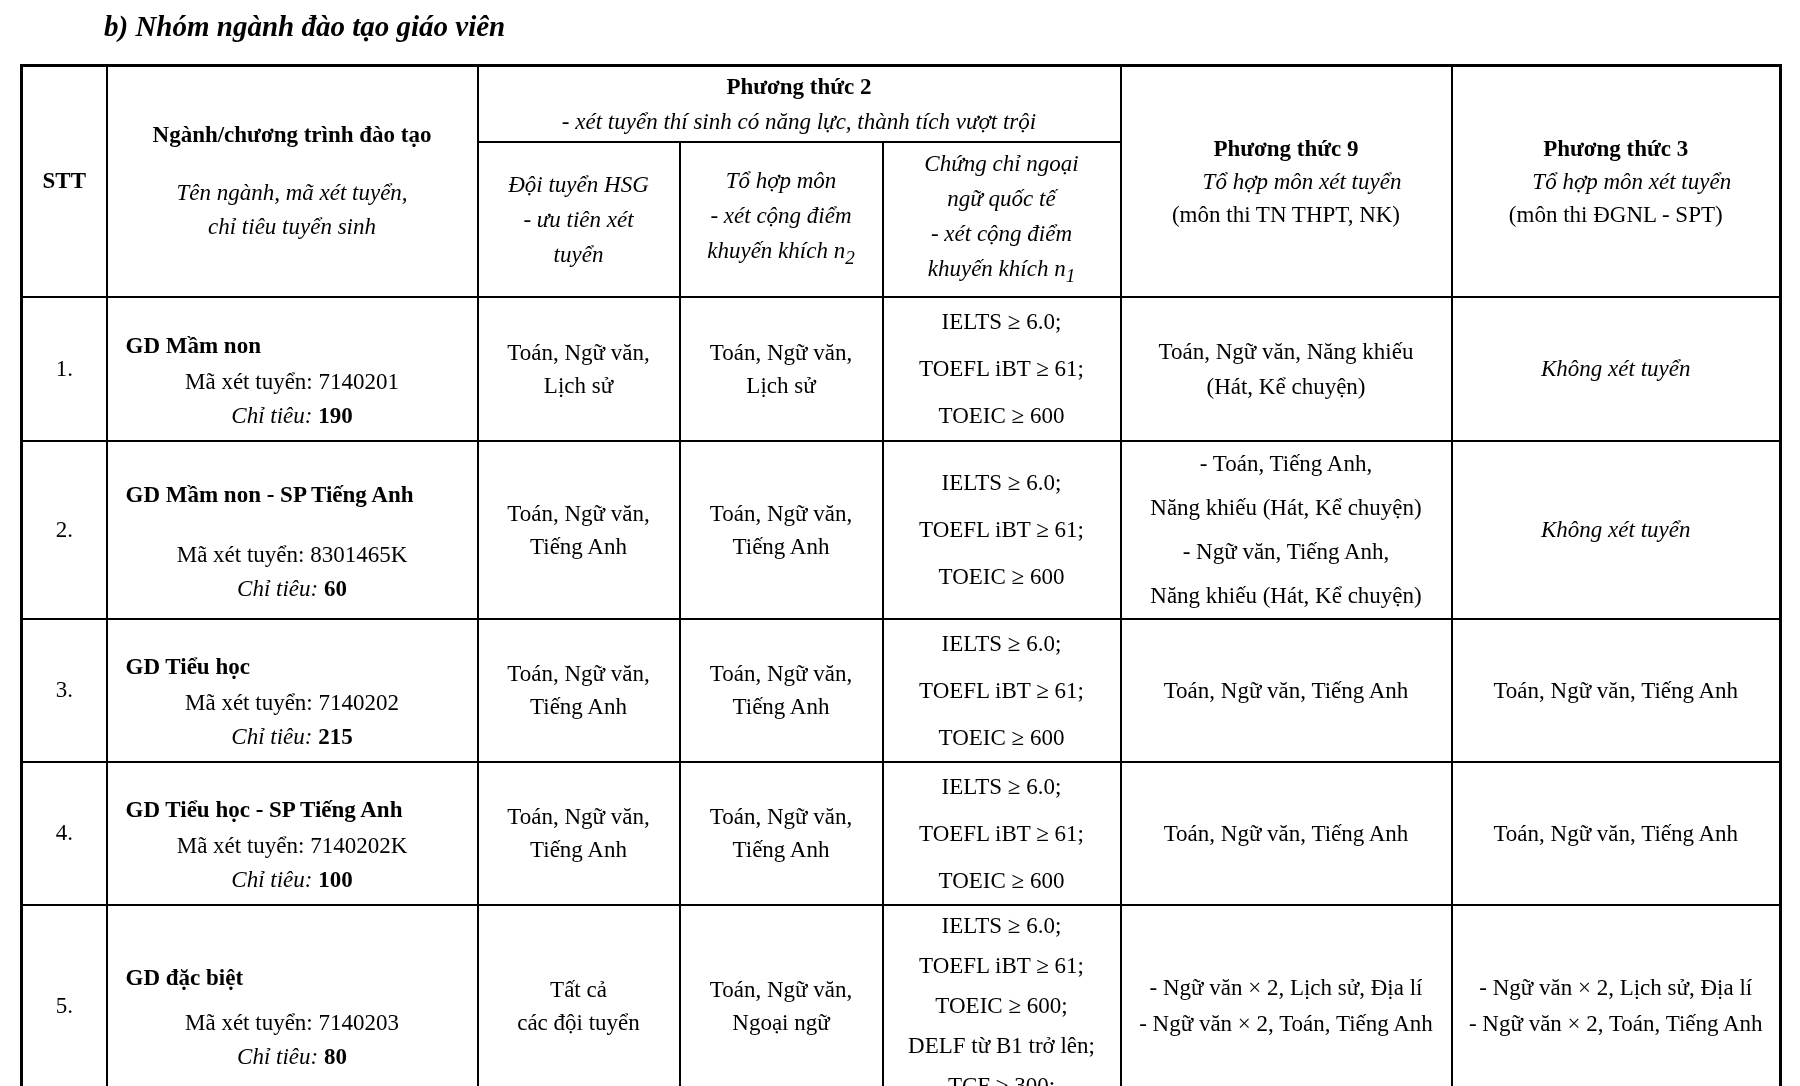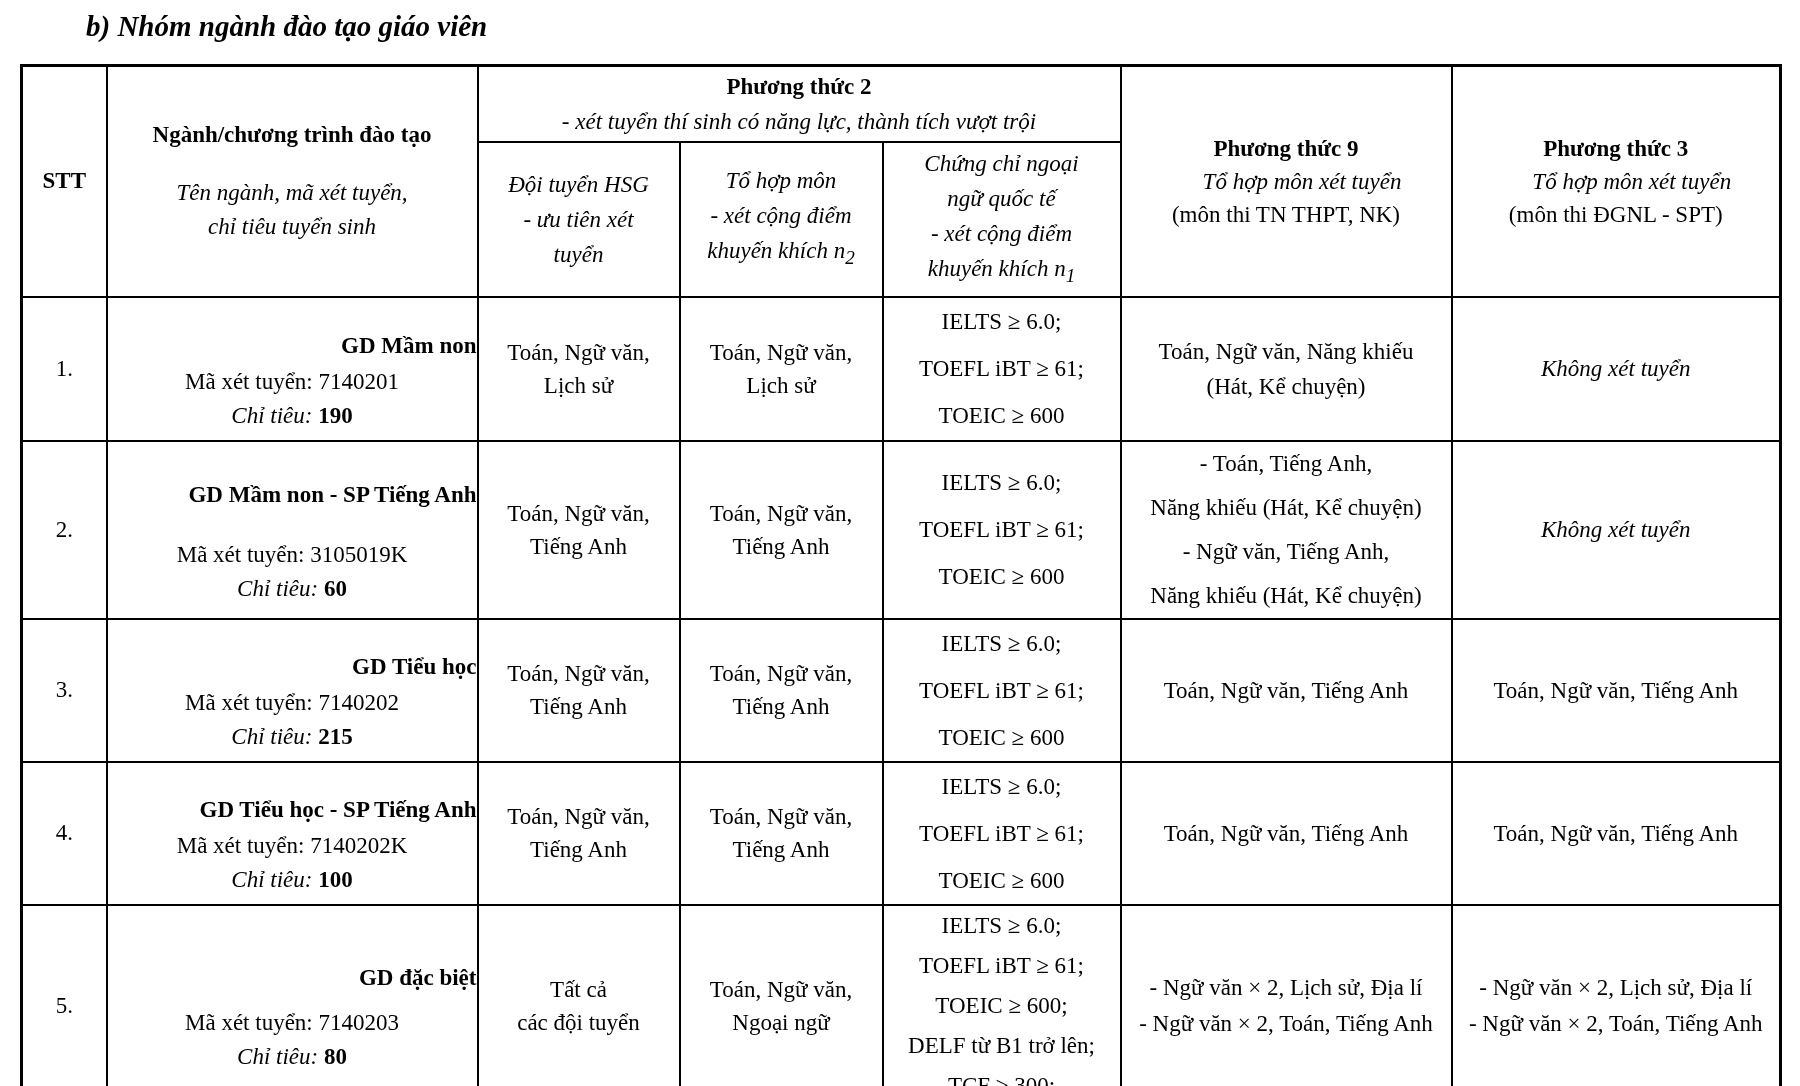--- a/index.html
+++ b/index.html
@@ -8,21 +8,21 @@
     width: 1800px;
     height: 1086px;
     background: #ffffff;
     color: #000;
     font-family: "Liberation Serif", "DejaVu Serif", serif;
     font-size: 23px;
     overflow: hidden;
   }
   .doc-title {
     position: absolute;
-    left: 86px;
+    left: 104px;
     top: 10px;
     font-size: 29px;
     font-style: italic;
     font-weight: bold;
   }
   table.adm {
     position: absolute;
     left: 20px;
     top: 64px;
     border-collapse: collapse;
@@ -53,21 +53,21 @@
   td.h-pt2 .t { font-weight: bold; display:block; line-height: 35px; }
   td.h-pt2 .s { font-style: italic; display:block; line-height: 35px; }
   td.h-sub { font-style: italic; line-height: 35px; }
   td.h-pt .t { font-weight: bold; display:block; line-height: 33px; }
   td.h-pt .s { font-style: italic; display:block; line-height: 33px; margin-left: 32px; }
   td.h-pt .n { display:block; line-height: 33px; }
 
   td.stt { vertical-align: top; padding-top: 8px; }
   td.nganh { vertical-align: top; text-align: center; padding-top: 7px; }
   td.nganh .nname {
-    display:block; text-align:right; padding-left:18px;
+    display:block; text-align:left; padding-left:18px;
     font-weight:bold; line-height:34px;margin-top:24px;
   }
   td.nganh .nma { display:block; line-height:34px; margin-top: 2px; }
   td.nganh .nct { display:block; line-height:34px; }
   td.nganh .nct .lbl { font-style: italic; }
   td.nganh .nct .val { font-weight: bold; }
   tr.r2 td.nganh .nma { margin-top: 26px; }
   tr.r5 td.nganh .nma { margin-top: 11px; }
 
   td.mid { line-height: 33px; }
@@ -150,21 +150,21 @@
 TOEIC ≥ 600</td>
       <td class="ptcell pre">Toán, Ngữ văn, Năng khiếu
 (Hát, Kể chuyện)</td>
       <td class="ptcell pre kxt">Không xét tuyển</td>
     </tr>
 
     <tr class="r2">
       <td class="stt">2.</td>
       <td class="nganh">
         <span class="nname">GD Mầm non - SP Tiếng Anh</span>
-        <span class="nma">Mã xét tuyển: 3105019K</span>
+        <span class="nma">Mã xét tuyển: 8301465K</span>
         <span class="nct"><span class="lbl">Chỉ tiêu: </span><span class="val">60</span></span>
       </td>
       <td class="mid pre">Toán, Ngữ văn,
 Tiếng Anh</td>
       <td class="mid pre">Toán, Ngữ văn,
 Tiếng Anh</td>
       <td class="cert pre">IELTS ≥ 6.0;
 TOEFL iBT ≥ 61;
 TOEIC ≥ 600</td>
       <td class="ptcell pt1 pre">- Toán, Tiếng Anh,

